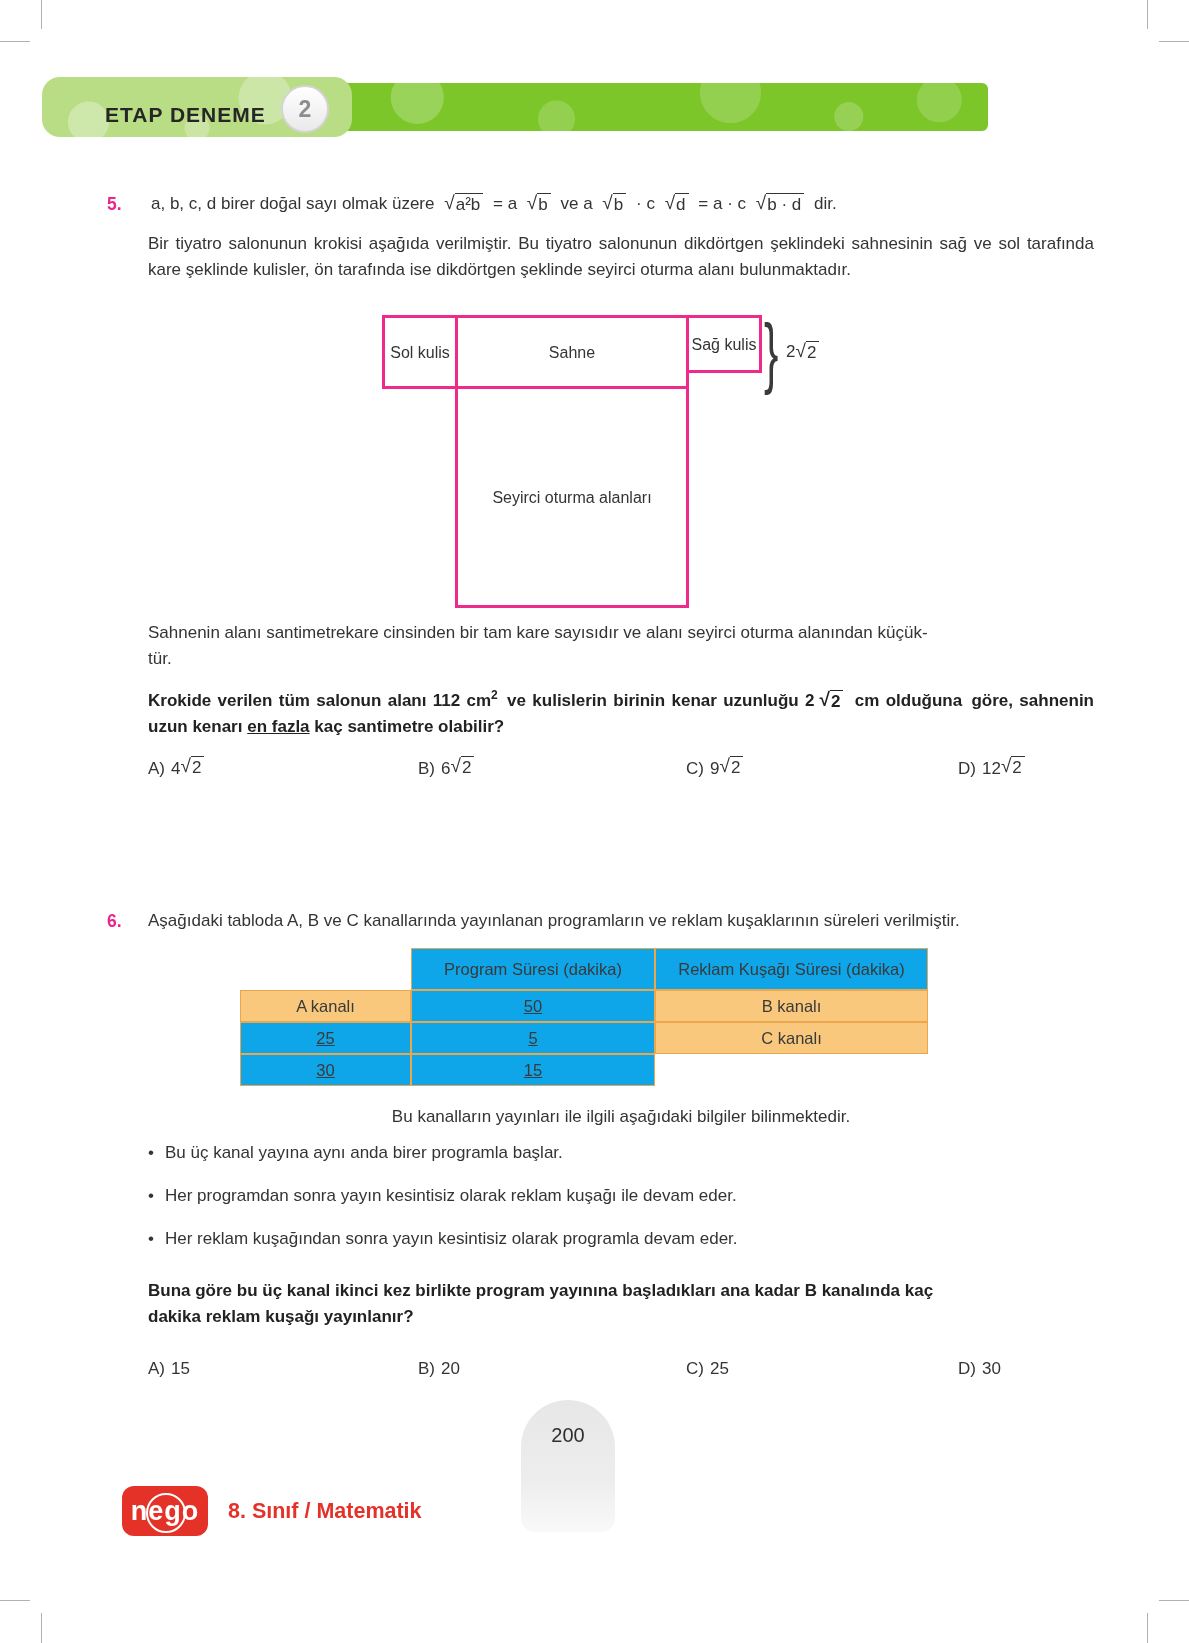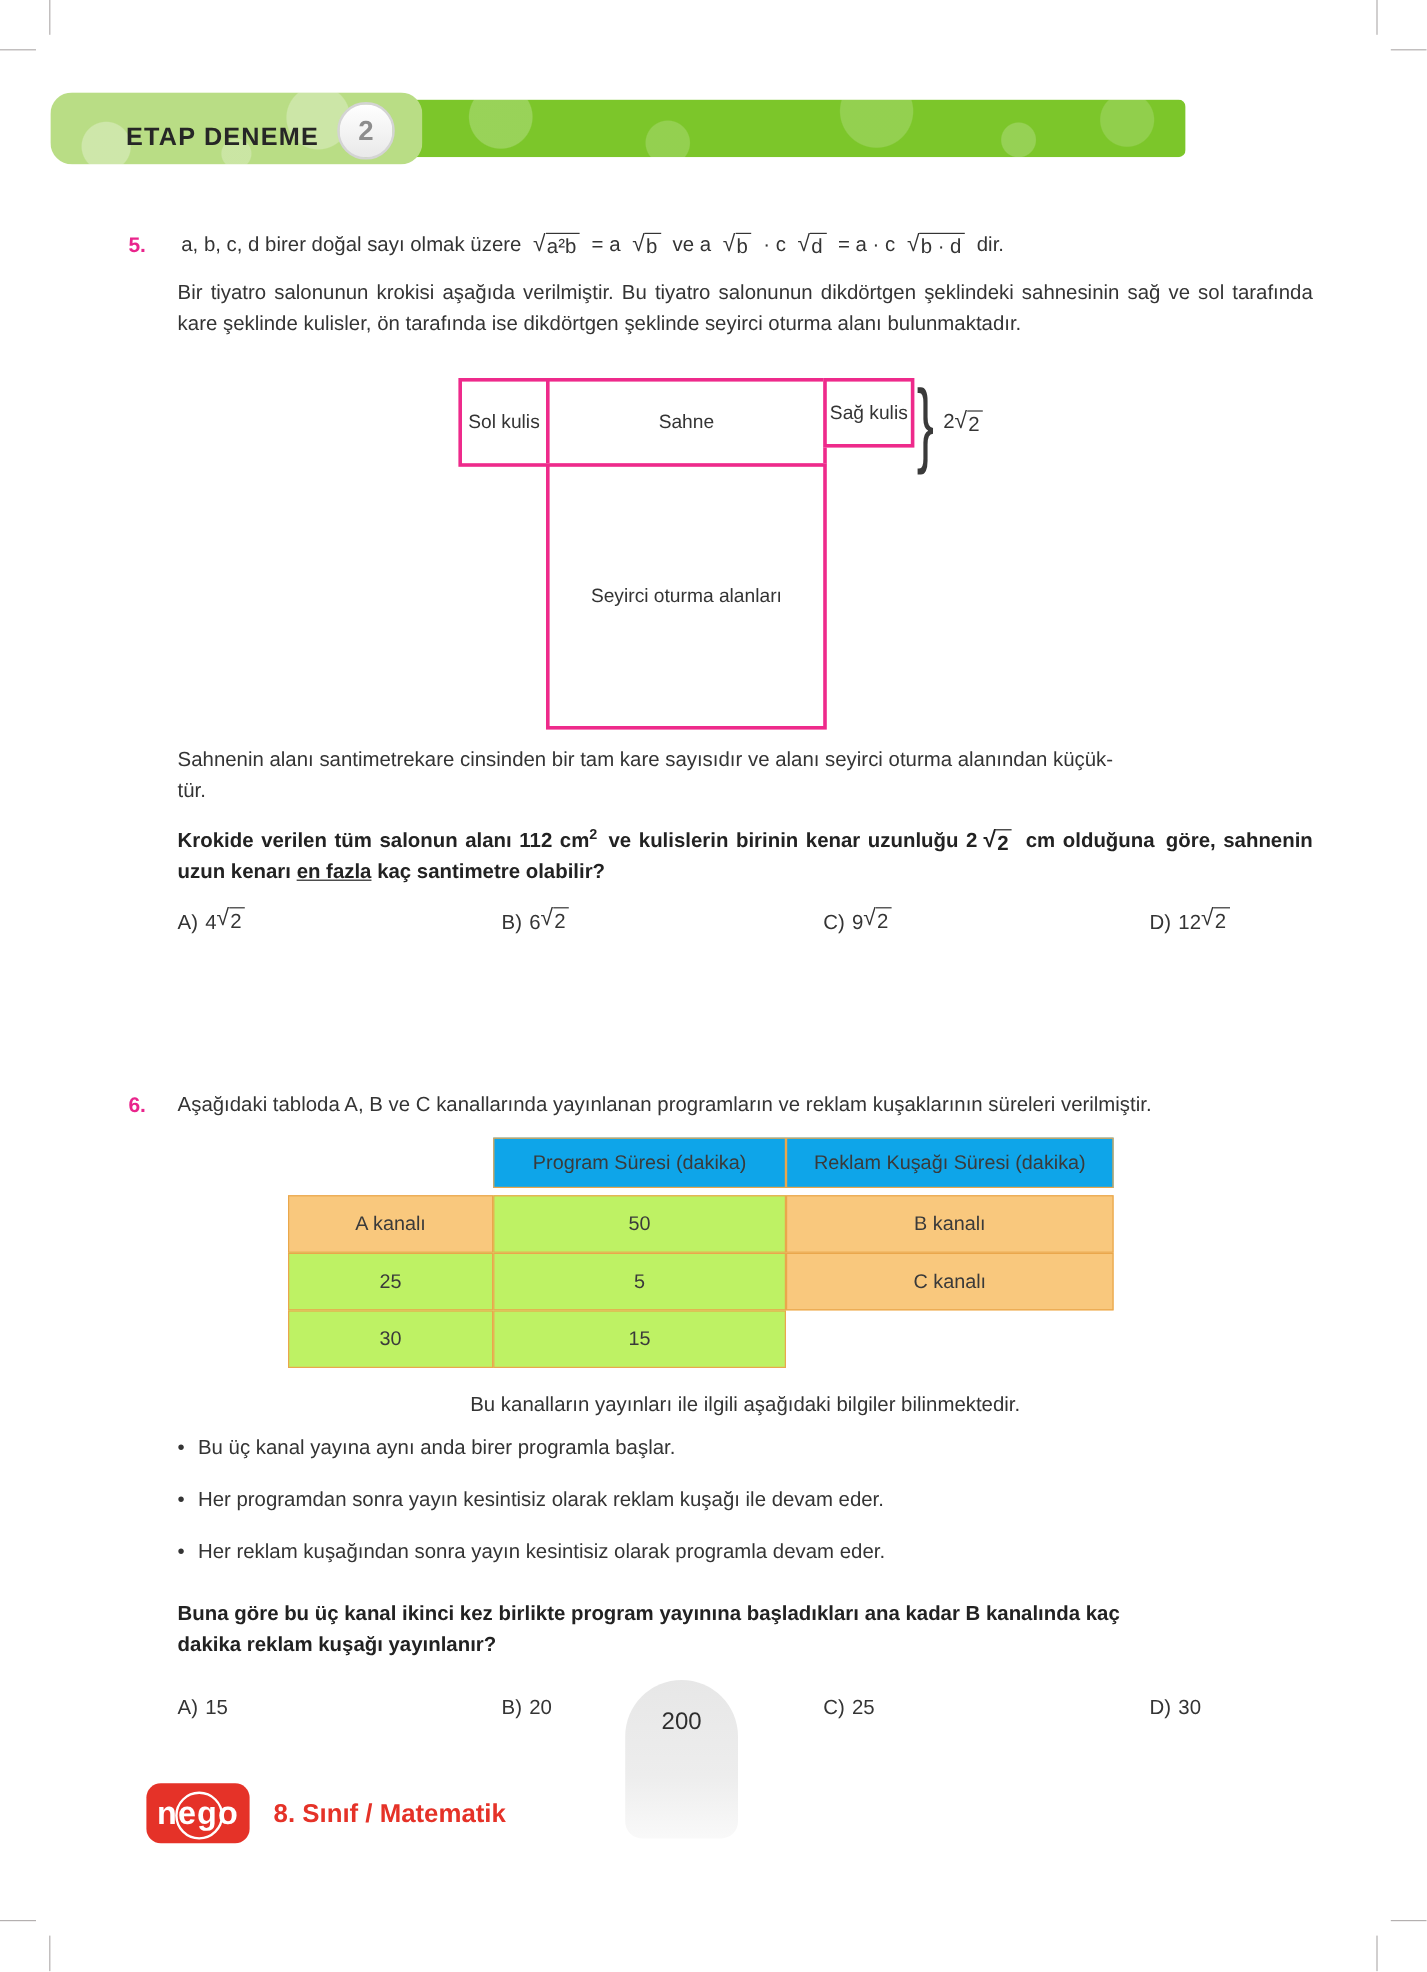--- a/index.html
+++ b/index.html
@@ -62,26 +62,26 @@
   .d-sag{left:288px;top:12px;width:76px;height:58px;margin-left:16px;}
   .d-seating{left:73px;top:83px;width:234px;height:222px;}
   .d-brace{position:absolute;left:382px;top:4px;height:90px;width:26px;overflow:visible;
            font-size:78px;line-height:90px;color:#3a3a3a;transform:scale(.55,1.0);
            transform-origin:left center;font-weight:400;}
   .d-measure{position:absolute;left:404px;top:36px;font-size:17px;color:#343434;}
 
   
   .qtable{display:grid;grid-template-columns:171px 244px 273px;margin:14px 0 0 92px;
           font-size:16.5px;color:#3a3a3a;}
-  .tcell{box-sizing:border-box;height:48px;display:flex;align-items:center;justify-content:center;
+  .tcell{box-sizing:border-box;height:32px;display:flex;align-items:center;justify-content:center;
          border:1px solid #eaa74c;}
   .tcorner{border:none;background:transparent;}
   .thead{background:#0ea5e9;height:42px;}
   .tlabel{background:#f9c87d;}
-  .tdata{background:#bef264;}
+  .tdata{background:#0ea5e9;text-decoration:underline;}
 
   .bullets{margin-top:10px;}
   .bullet{display:flex;gap:11px;margin-top:17px;}
   .bullet .dot{flex:none;}
 
   
   .footer-logo{position:absolute;left:122px;top:1486px;display:flex;align-items:center;gap:20px;}
   .logo-box{position:relative;width:86px;height:50px;border-radius:12px;background:#e53228;
             display:flex;align-items:center;justify-content:center;color:#ffffff;
             font-weight:800;font-size:27px;letter-spacing:1px;}

